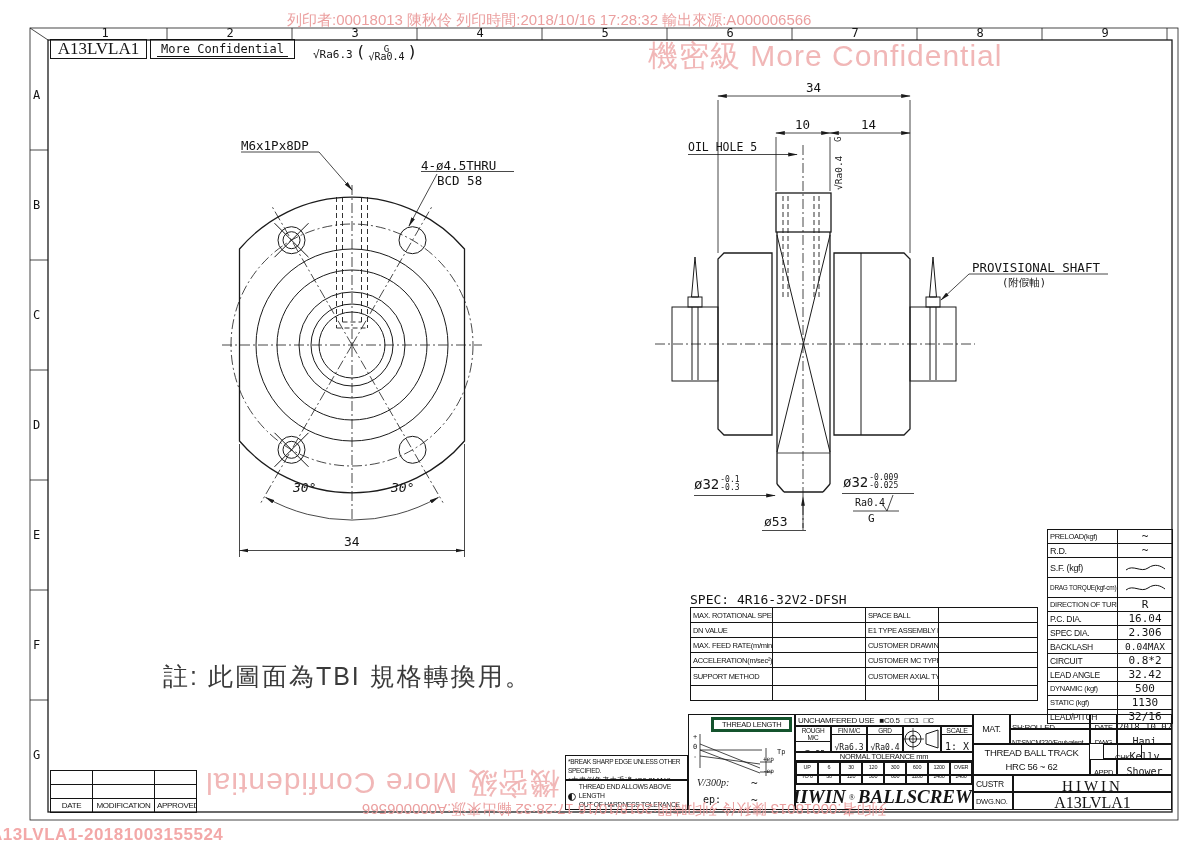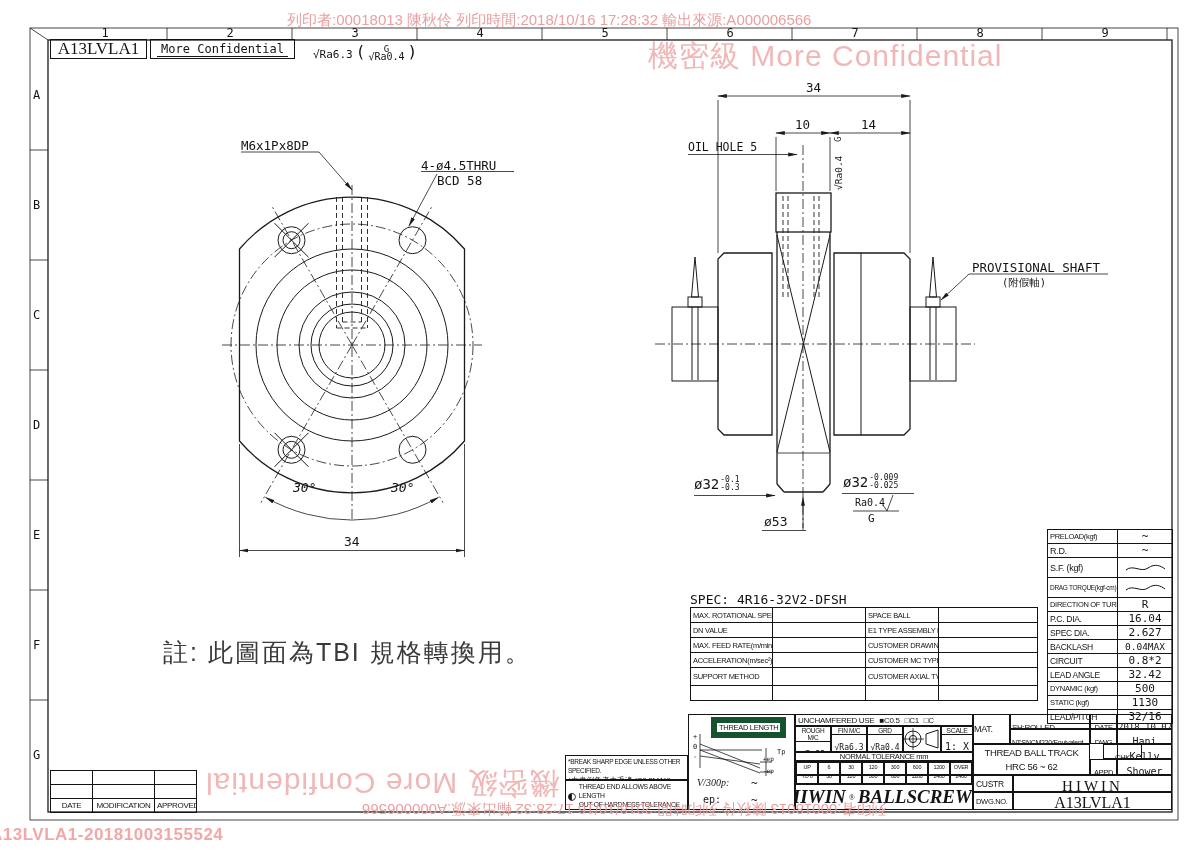--- a/index.html
+++ b/index.html
@@ -255,21 +255,21 @@
       <span class="mono" style="font-size:8px">-0.009</span>
       <span class="mono" style="font-size:8px">-0.025</span>
     </span>
   </div>
   <span class="abs mono" style="left:855px;top:497px;font-size:10px">Ra0.4</span>
   <span class="abs mono" style="left:868px;top:512px;font-size:11px">G</span>
   <span class="abs mono" style="left:972px;top:260px;font-size:12.5px">PROVISIONAL SHAFT</span>
   <span class="abs mono" style="left:1002px;top:276px;font-size:10.5px">(附假軸)</span>
 </div>
 
-<div class="abs sans" style="left:163px;top:636px;font-size:25px;letter-spacing:2px;color:#3a3a3a;z-index:2">註: 此圖面為TBI 規格轉換用。</div>
+<div class="abs sans" style="left:163px;top:660px;font-size:25px;letter-spacing:2px;color:#3a3a3a;z-index:2">註: 此圖面為TBI 規格轉換用。</div>
 
 <span class="abs mono" style="left:690px;top:592px;font-size:13px;z-index:2">SPEC: 4R16-32V2-DFSH</span>
 <table class="tb" style="left:690px;top:607px;width:347px;z-index:2">
   <colgroup>
         <col style="width:82px">
         <col style="width:93px">
         <col style="width:73px">
         <col style="width:99px">
       </colgroup>
   <tbody>
@@ -341,21 +341,21 @@
   <tr style="height:14px">
           <td class="lblsm">DIRECTION OF TURN</td>
           <td class="valmono">R</td>
         </tr>
   <tr style="height:14px">
           <td class="lblsm" style="font-size:8.5px">P.C. DIA.</td>
           <td class="valmono">16.04</td>
         </tr>
   <tr style="height:14px">
           <td class="lblsm" style="font-size:8.5px">SPEC DIA.</td>
-          <td class="valmono">2.627</td>
+          <td class="valmono">2.306</td>
         </tr>
   <tr style="height:14px">
           <td class="lblsm" style="font-size:8.5px">BACKLASH</td>
           <td class="valmono" style="font-size:9.5px">0.04MAX</td>
         </tr>
   <tr style="height:14px">
           <td class="lblsm" style="font-size:8.5px">CIRCUIT</td>
           <td class="valmono">0.8*2</td>
         </tr>
   <tr style="height:14px">
@@ -371,21 +371,21 @@
           <td class="valmono">1130</td>
         </tr>
   <tr style="height:14px">
           <td class="lblsm" style="font-size:8.5px">LEAD/PITCH</td>
           <td class="valmono">32/16</td>
         </tr>
 </tbody>
     </table>
 
 <div class="cell" style="left:688px;top:714px;width:107px;height:96px;z-index:2;background:transparent">
-  <span class="abs lblsm" style="left:22px;top:2px;font-size:7.5px;border:6px solid #14532d;padding:0 2px">THREAD LENGTH</span>
+  <span class="abs lblsm" style="left:22px;top:2px;font-size:7.5px;border:3px solid #14532d;padding:0 8px">THREAD LENGTH</span>
   <span class="abs mono" style="left:4px;top:18px;font-size:7px">+</span>
   <span class="abs mono" style="left:4px;top:28px;font-size:7px">0</span>
   <span class="abs mono" style="left:4px;top:38px;font-size:7px">-</span>
   <span class="abs mono" style="left:88px;top:33px;font-size:7px">Tp</span>
   <span class="abs mono" style="left:74px;top:40px;font-size:6px">+ep</span>
   <span class="abs mono" style="left:74px;top:52px;font-size:6px">-ep</span>
   <span class="abs serif" style="left:8px;top:62px;font-size:10px;font-style:italic">V/300p:</span>
   <span class="abs mono" style="left:62px;top:62px;font-size:11px">~</span>
   <span class="abs mono" style="left:14px;top:79px;font-size:10px">ep:</span>
   <span class="abs mono" style="left:62px;top:79px;font-size:11px">~</span>
@@ -434,21 +434,21 @@
   <div style="border:.5px solid #141414;text-align:center"></div>
   <div style="border:.5px solid #141414;text-align:center"></div>
   <div style="border:.5px solid #141414;text-align:center"></div>
 </div>
 <div class="cell" style="left:795px;top:784px;width:178px;height:26px;z-index:2;display:flex;align-items:center;justify-content:center;gap:3px">
   <span class="serif" style="font-size:19px;font-style:italic;font-weight:bold">HIWIN</span>
   <span class="serif" style="font-size:8px">®</span>
   <span class="serif" style="font-size:19px;font-style:italic;font-weight:bold">BALLSCREWS</span>
 </div>
 
-<div class="cell" style="left:973px;top:714px;width:37px;height:30px;z-index:2;display:flex;align-items:center;justify-content:flex-start">
+<div class="cell" style="left:973px;top:714px;width:37px;height:30px;z-index:2;display:flex;align-items:center;justify-content:center">
   <span class="lblsm" style="font-size:9px">MAT.</span>
 </div>
 <div class="cell" style="left:1010px;top:714px;width:80px;height:15px;z-index:2">
   <span class="lblsm" style="font-size:8px;line-height:13px;padding-left:1px">SH:ROLLED</span>
 </div>
 <div class="cell" style="left:1010px;top:729px;width:80px;height:15px;z-index:2">
   <span class="lblsm" style="font-size:7px;line-height:13px;padding-left:1px">NT:SNCM220/Equivalent</span>
 </div>
 <div class="cell" style="left:1090px;top:714px;width:27px;height:15px;z-index:2;text-align:center"><span class="lblsm" style="font-size:7.5px;line-height:13px">DATE</span></div>
 <div class="cell" style="left:1117px;top:714px;width:55px;height:15px;z-index:2;text-align:center"><span class="mono" style="font-size:9px;line-height:13px">2018.10.02</span></div>

